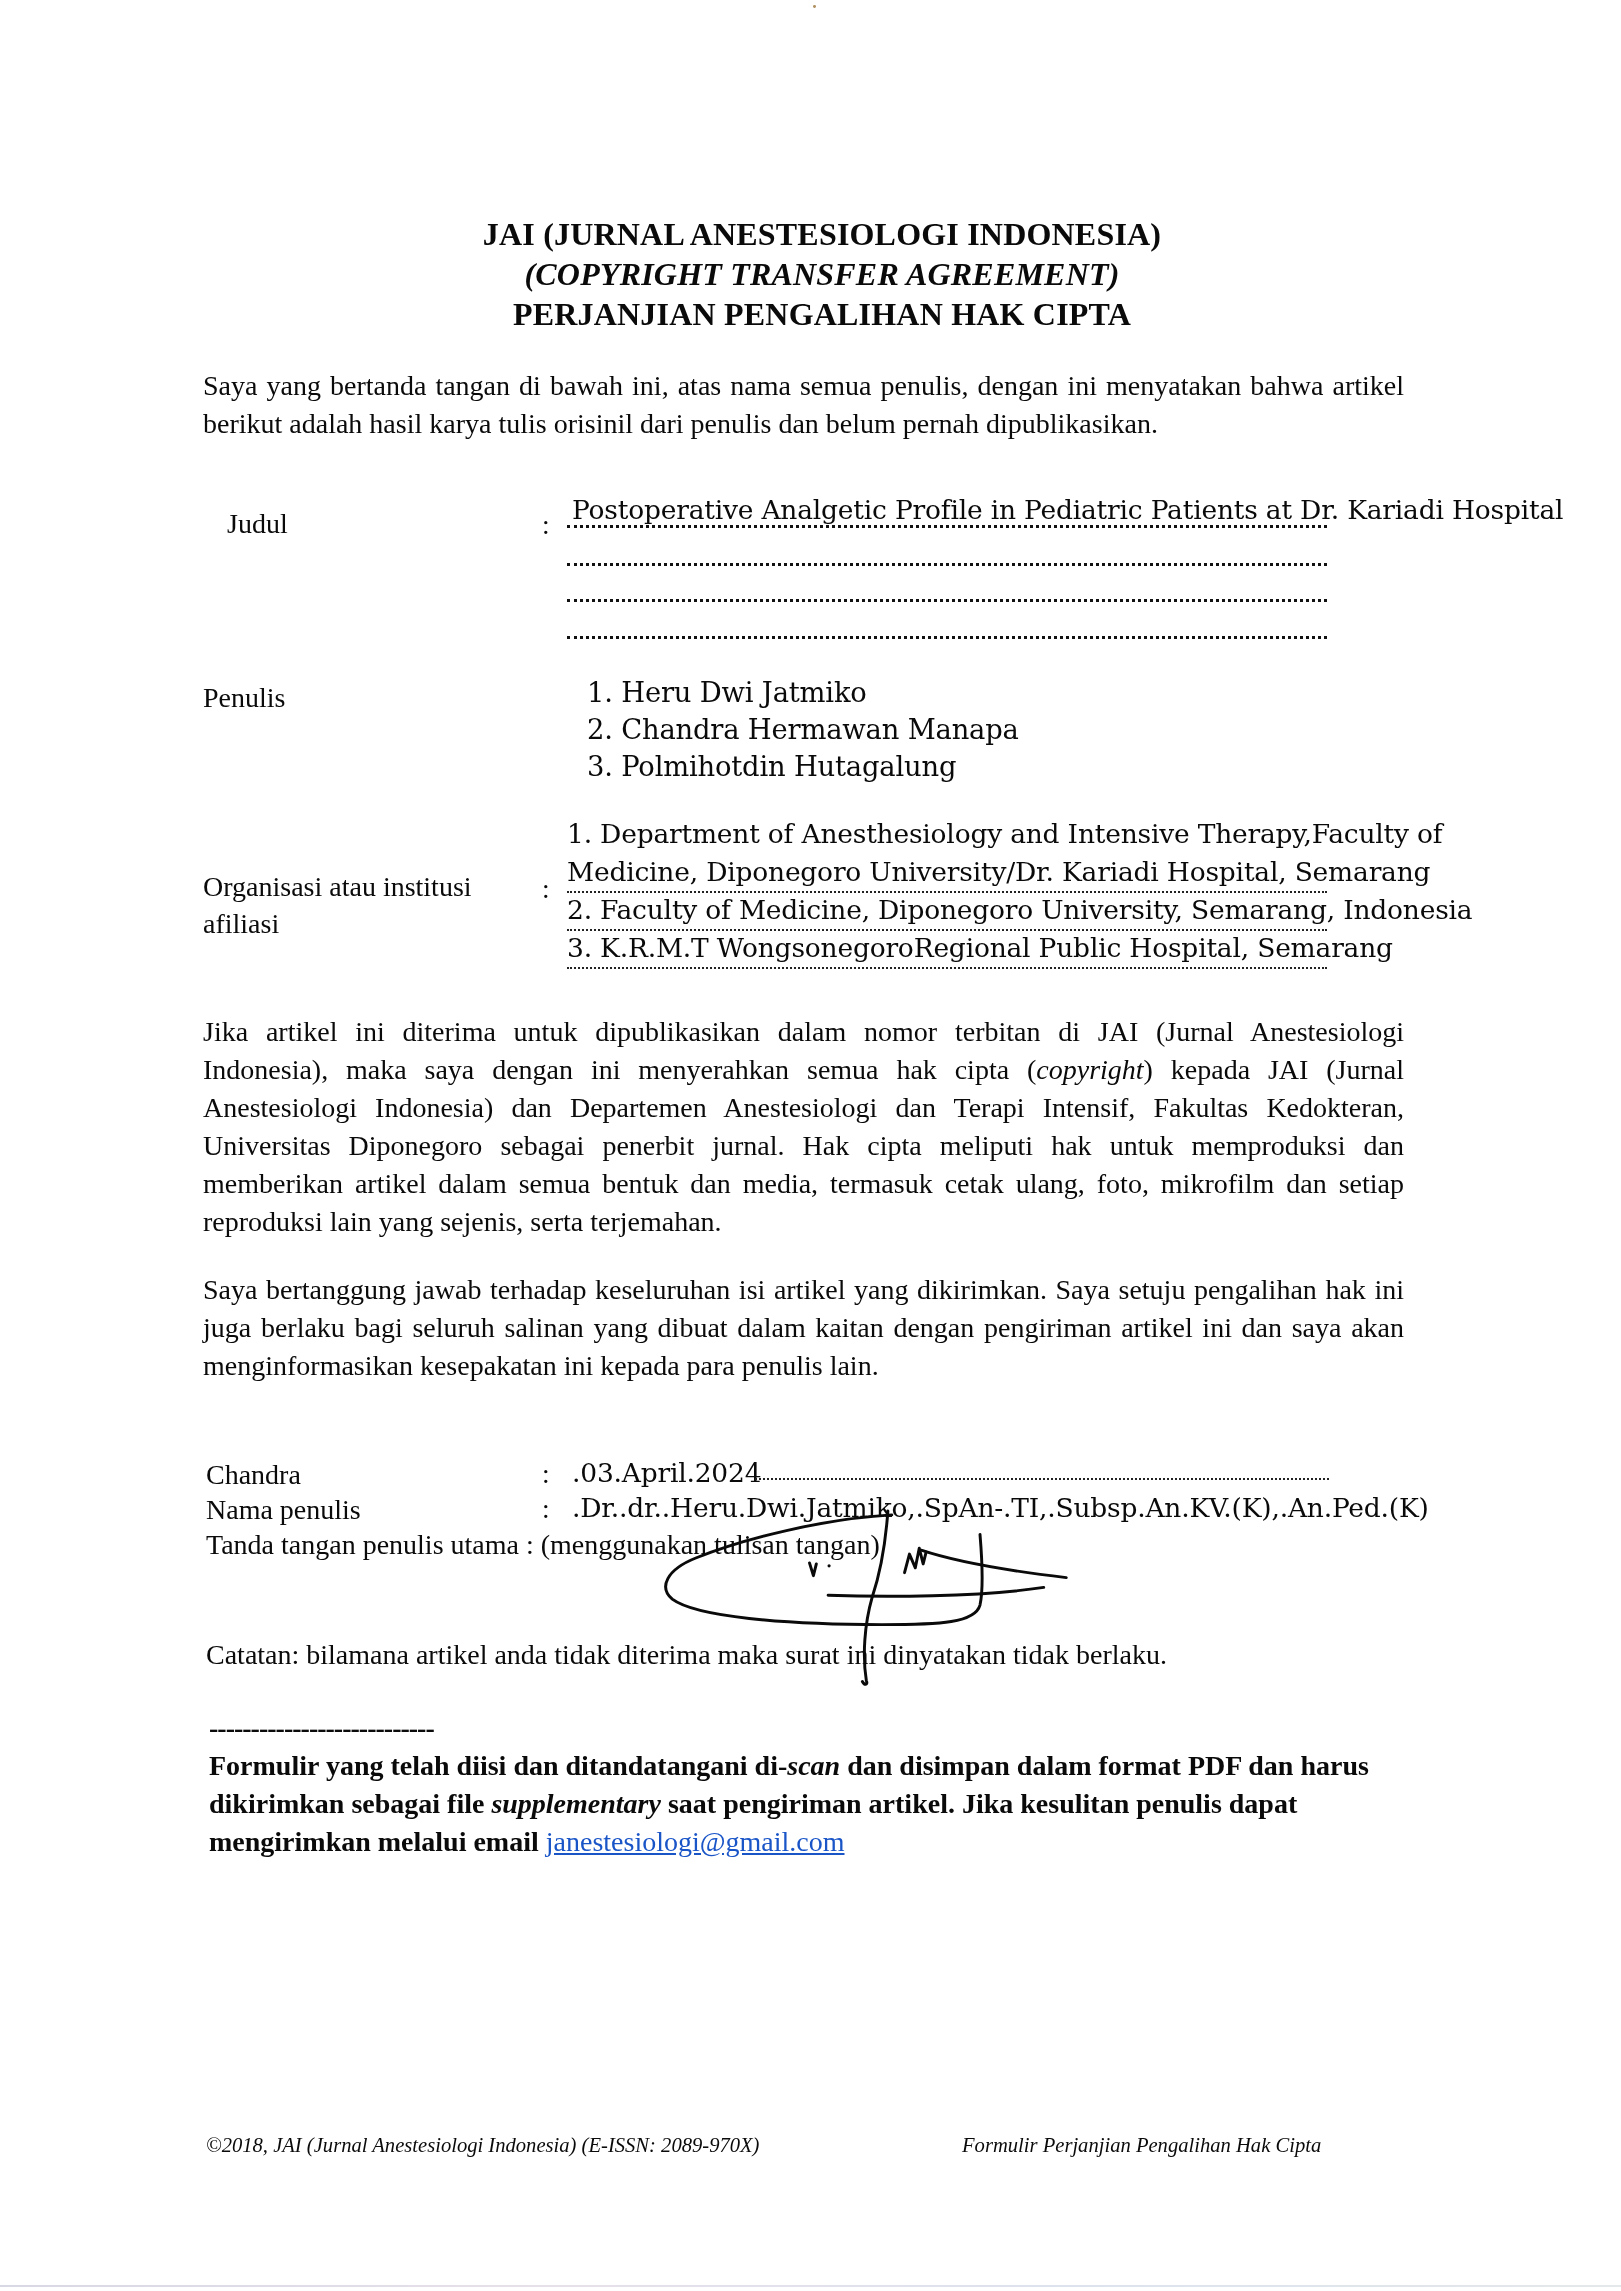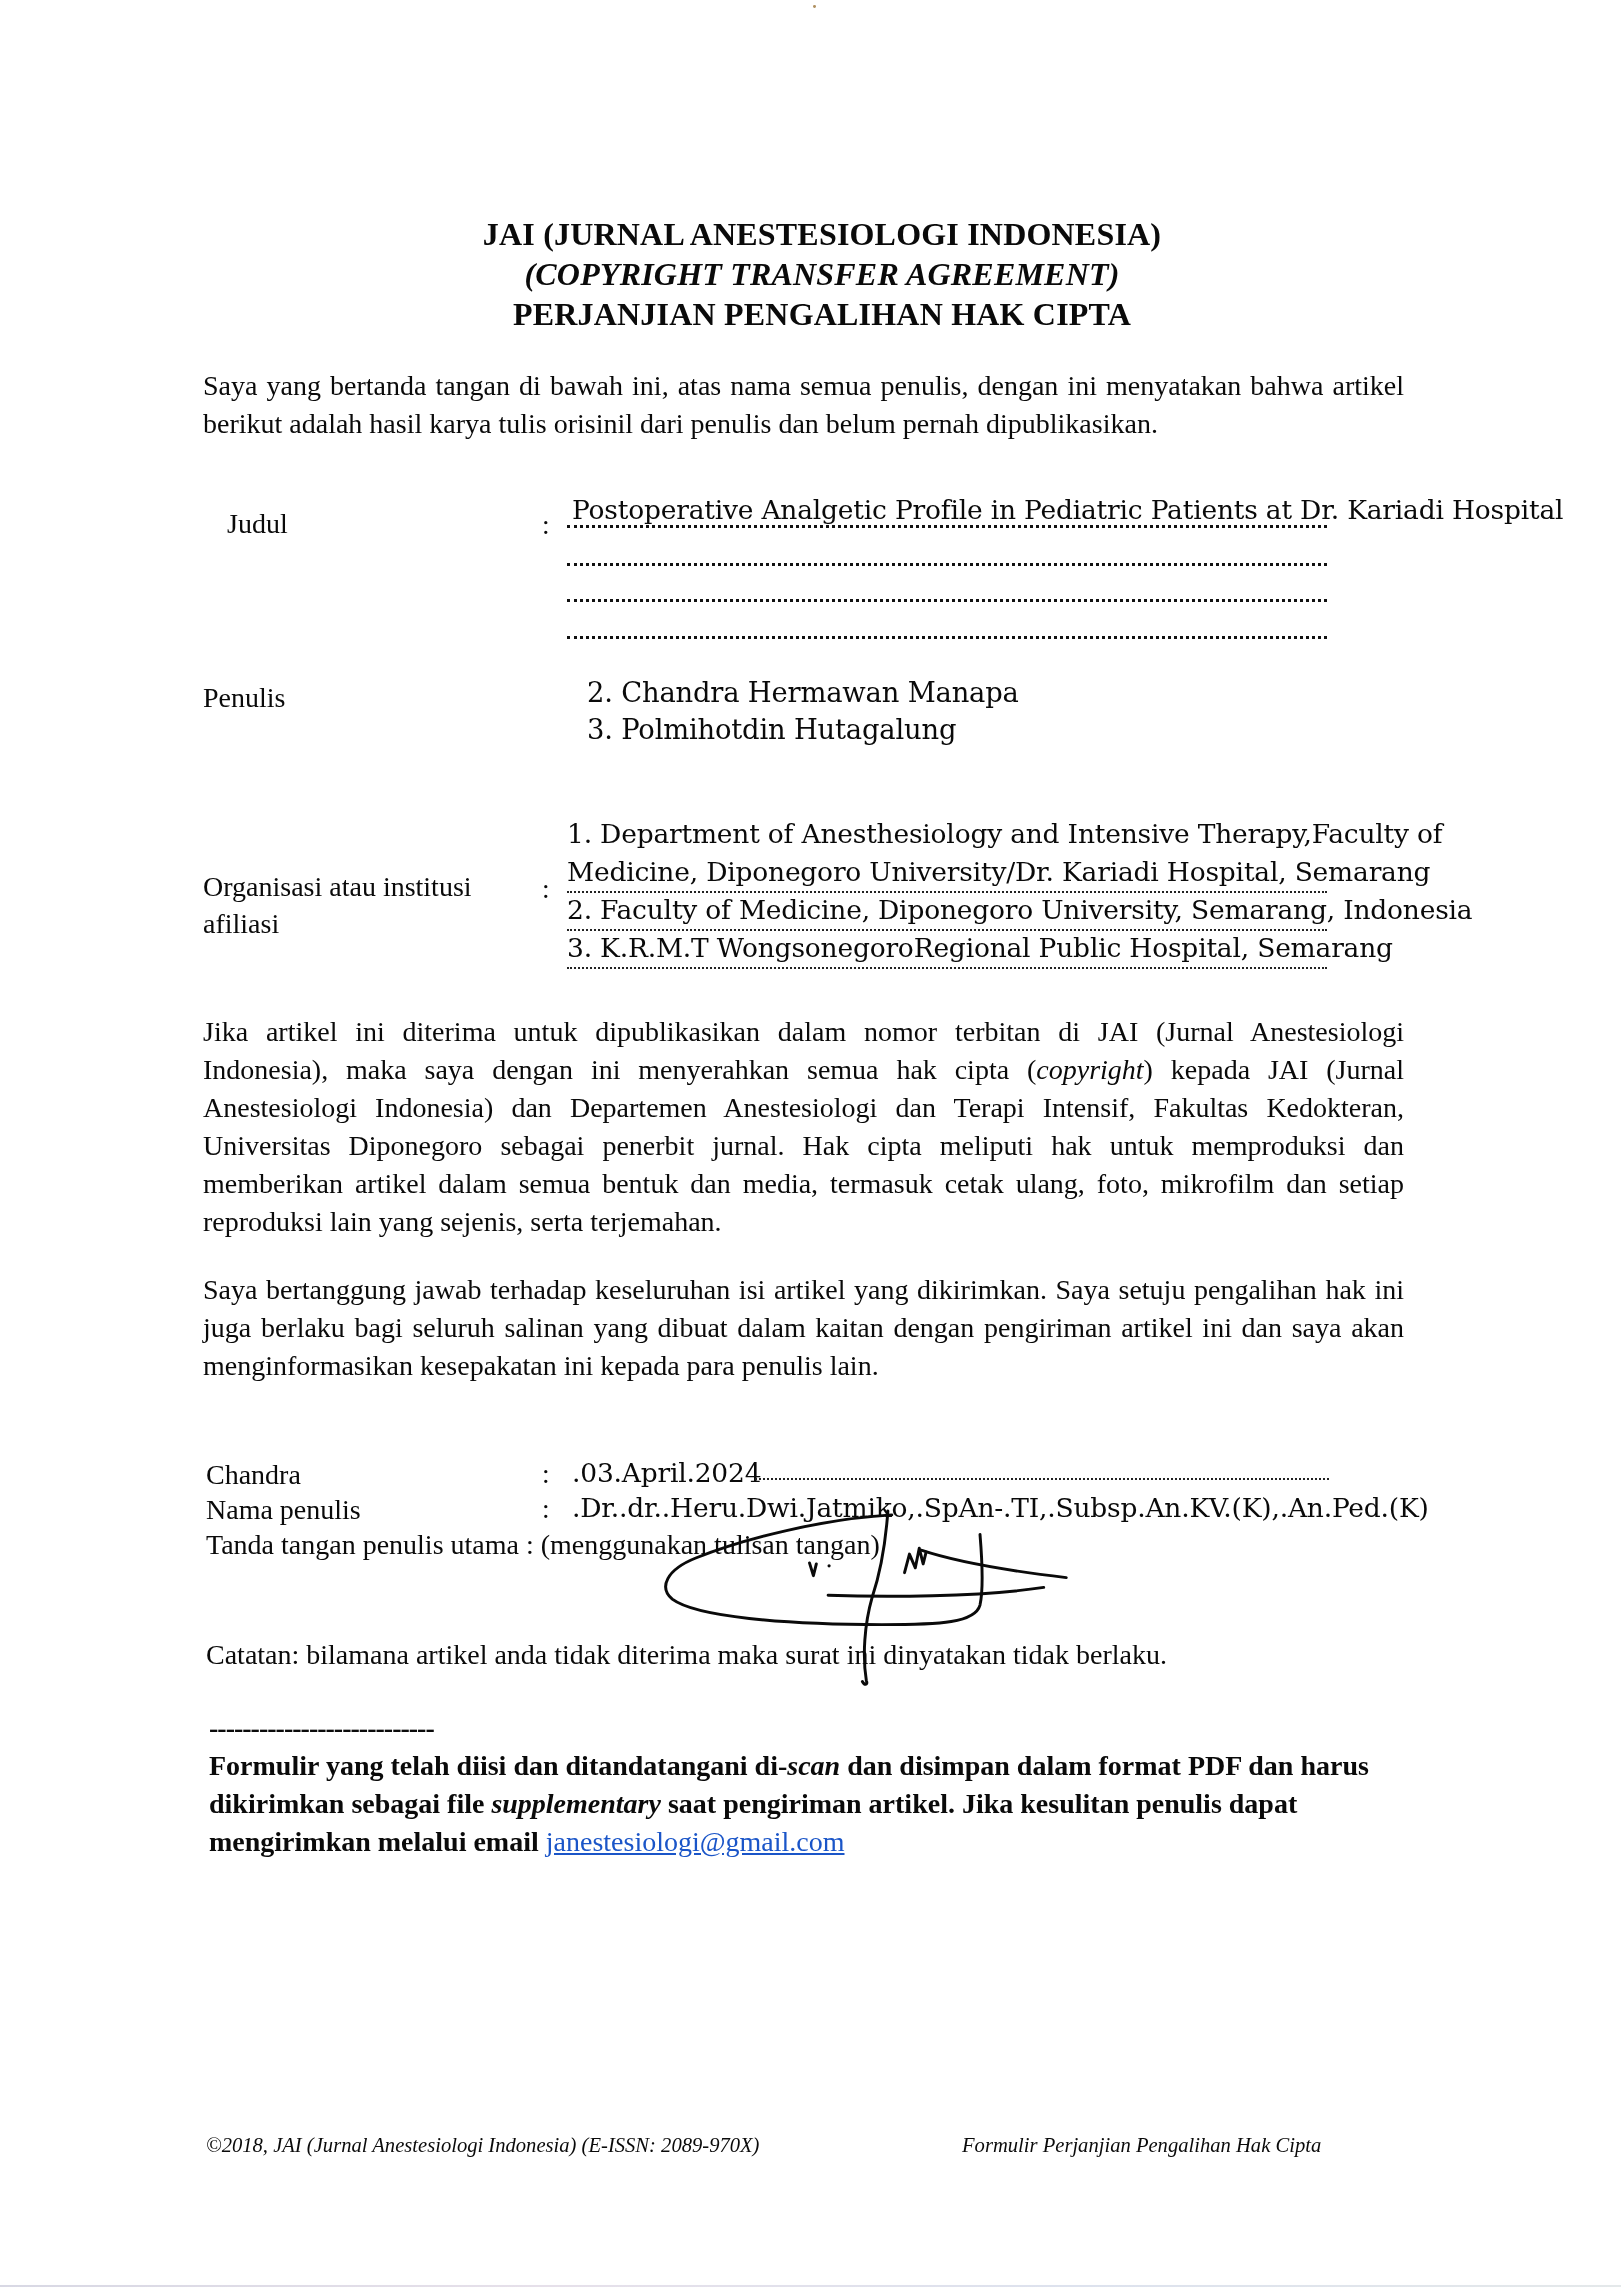--- a/index.html
+++ b/index.html
@@ -119,20 +119,21 @@
 <div class="abs label" style="left:213px; top:506px;margin-left:14px;">Judul</div>
 <div class="abs colon" style="left:542px; top:508px;">:</div>
 <div class="abs garamond" style="left:572px; top:492px; white-space:nowrap; font-size:26.5px;">Postoperative Analgetic Profile in Pediatric Patients at Dr. Kariadi Hospital</div>
 <div class="abs dots" style="left:567px; top:525px; width:760px;"></div>
 <div class="abs dots" style="left:567px; top:563px; width:760px;"></div>
 <div class="abs dots" style="left:567px; top:599px; width:760px;"></div>
 <div class="abs dots" style="left:567px; top:636px; width:760px;"></div>
 
 <div class="abs label" style="left:203px; top:680px;">Penulis</div>
 <div class="abs garamond" style="left:587px; top:674px; font-size:27.4px; line-height:37px;">
+  <div>1. Heru Dwi Jatmiko</div>
   <div>2. Chandra Hermawan Manapa</div>
   <div>3. Polmihotdin Hutagalung</div>
 </div>
 
 <div class="abs label" style="left:203px; top:868px; line-height:37px;">
   <div>Organisasi atau institusi</div>
   <div>afiliasi</div>
 </div>
 <div class="abs colon" style="left:542px; top:872px;">:</div>
 <div class="abs garamond" style="left:567px; top:815px; font-size:26.5px; line-height:38px; white-space:nowrap;">

